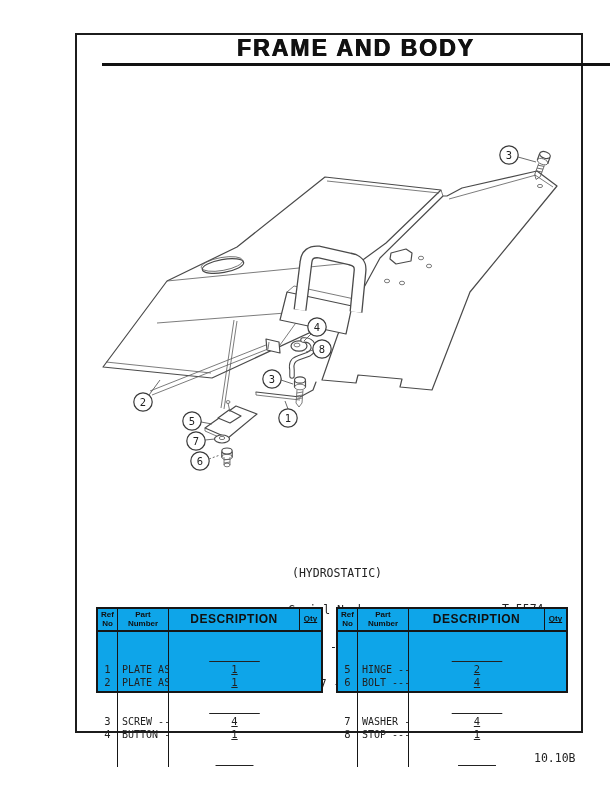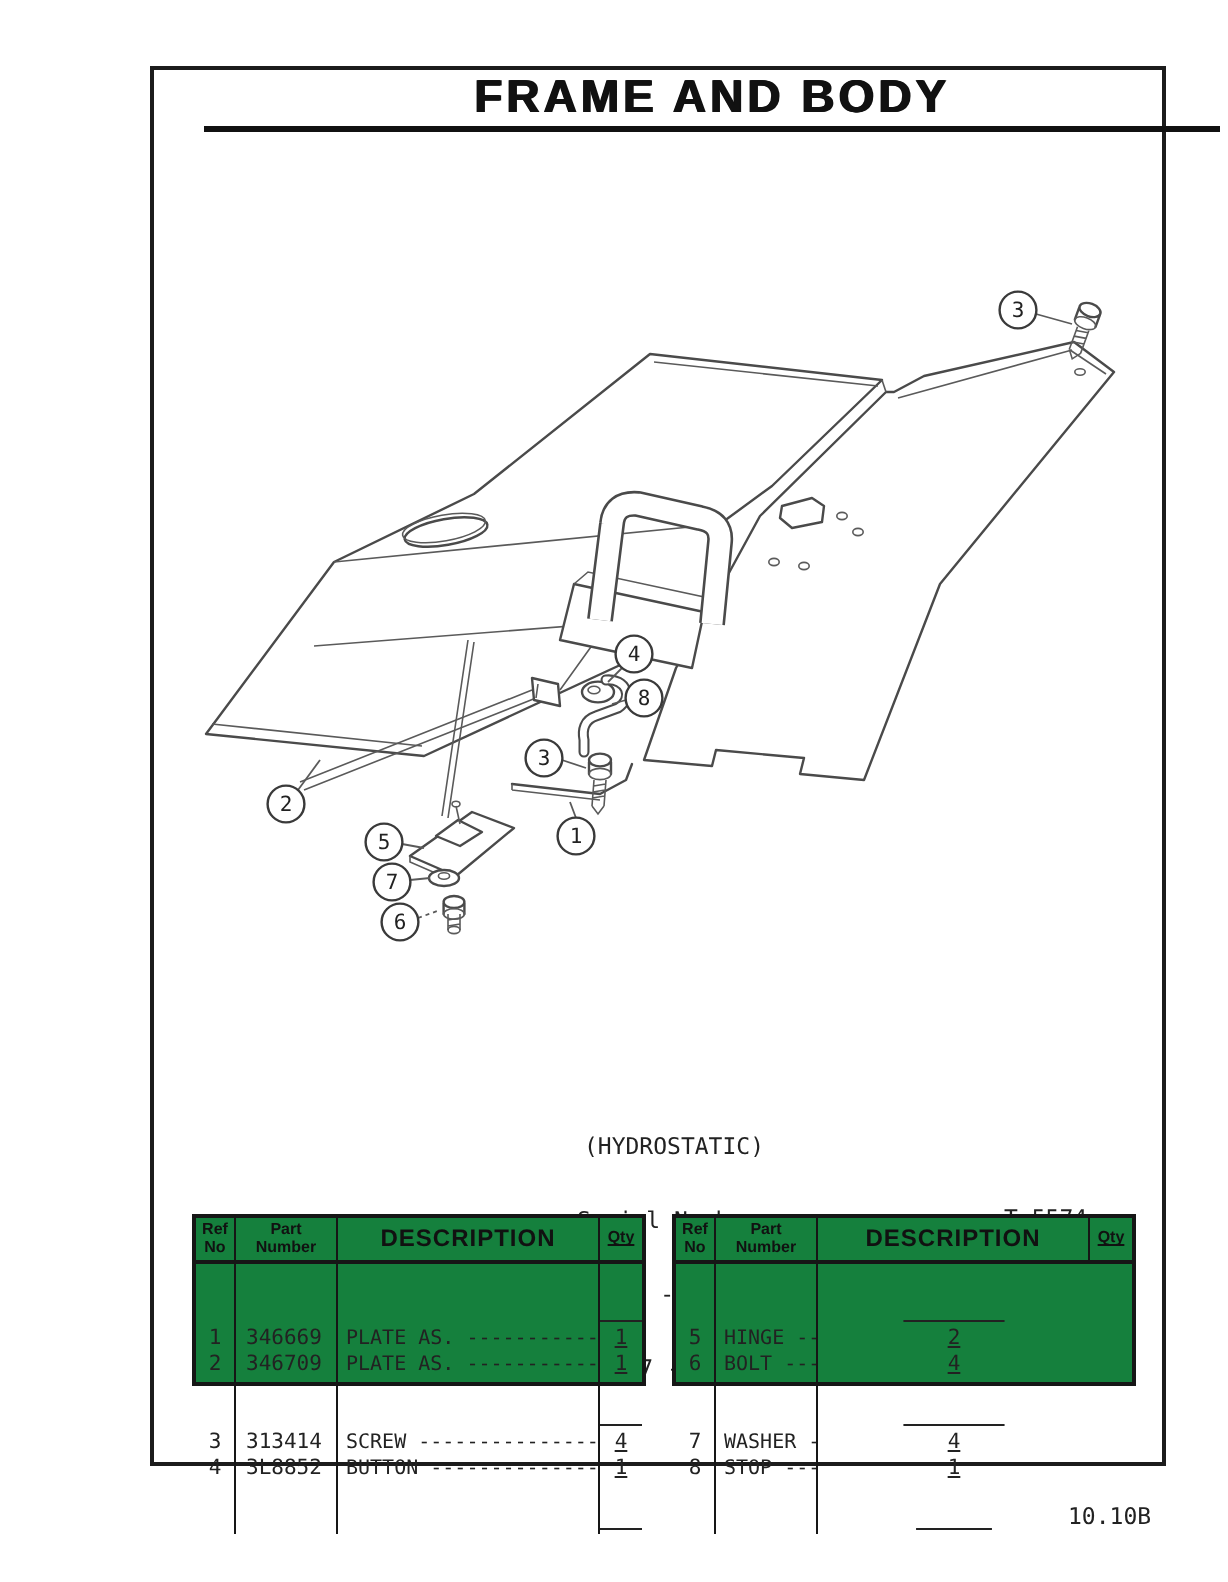--- a/index.html
+++ b/index.html
@@ -20,21 +20,21 @@
   svg .thin { fill:none; stroke:#5a5a5a; stroke-width:0.8; }
   svg .wfill{ fill:#ffffff; }
   svg .callout-circle { fill:#fff; stroke:#3a3a3a; stroke-width:1.2; }
   svg .callout-num { font:10.5px "DejaVu Sans Mono", monospace; fill:#222; text-anchor:middle; }
   svg .leader { fill:none; stroke:#5a5a5a; stroke-width:0.9; }
 
   .caption { position:absolute; left:217px; top:542px; width:240px; text-align:center;
              font-size:11.5px; line-height:12.4px; white-space:pre; color:#222; }
   .drawing-ref { position:absolute; left:502px; top:586px; font-size:11.5px; color:#222;margin-top:16px; }
 
-  .ptable { position:absolute; top:607px; height:86px; border:2px solid #161616; background:#15803d;
+  .ptable { position:absolute; top:607px; height:86px; border:2px solid #161616; background:#0ea5e9;
             display:grid; grid-template-rows:23px 1fr; }
   .ptable.left  { left:96px;  width:227px; }
   .ptable.right { left:336px; width:232px; }
   .thead, .tbody { display:grid; grid-template-columns:20px 51px 1fr 21px; }
   .thead { border-bottom:2.5px solid #161616; }
   .thead > div { border-right:1.2px solid #161616; display:flex; flex-direction:column;
                  align-items:center; justify-content:center;
                  font-family:"Liberation Sans", sans-serif; font-weight:bold; font-size:8px;
                  line-height:8.5px; color:#111; }
   .thead > div:last-child, .tbody > div:last-child { border-right:none;text-decoration:underline; }
@@ -217,24 +217,20 @@
         <span>Number</span>
       </div>
       <div class="desc-h">DESCRIPTION</div>
       <div>Qty</div>
     </div>
     <div class="tbody">
       <div class="c-ref">
         <div>1</div><div>2</div>
         <div>3</div><div>4</div>
       </div>
-      <div class="c-part">
-        <div>346669</div><div>346709</div>
-        <div>313414</div><div>3L8852</div>
-      </div>
       <div class="c-desc">
         <div>PLATE AS. ------------</div><div>PLATE AS. ------------</div>
         <div>SCREW ----------------</div><div>BUTTON ---------------</div>
       </div>
       <div class="c-qty">
         <div>1</div><div>1</div>
         <div>4</div><div>1</div>
       </div>
     </div>
   </div>

